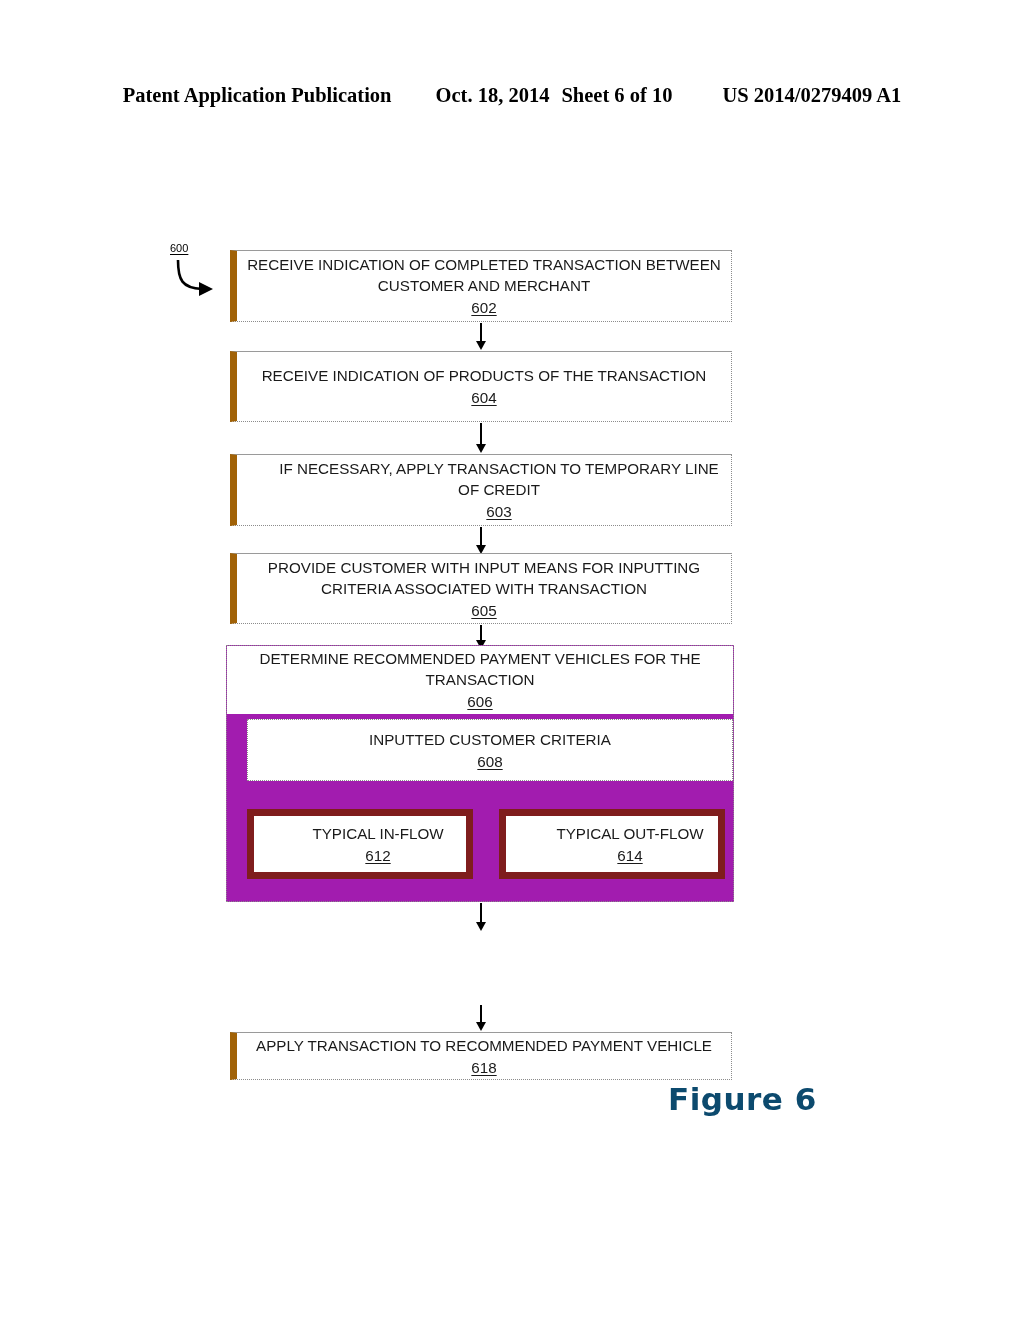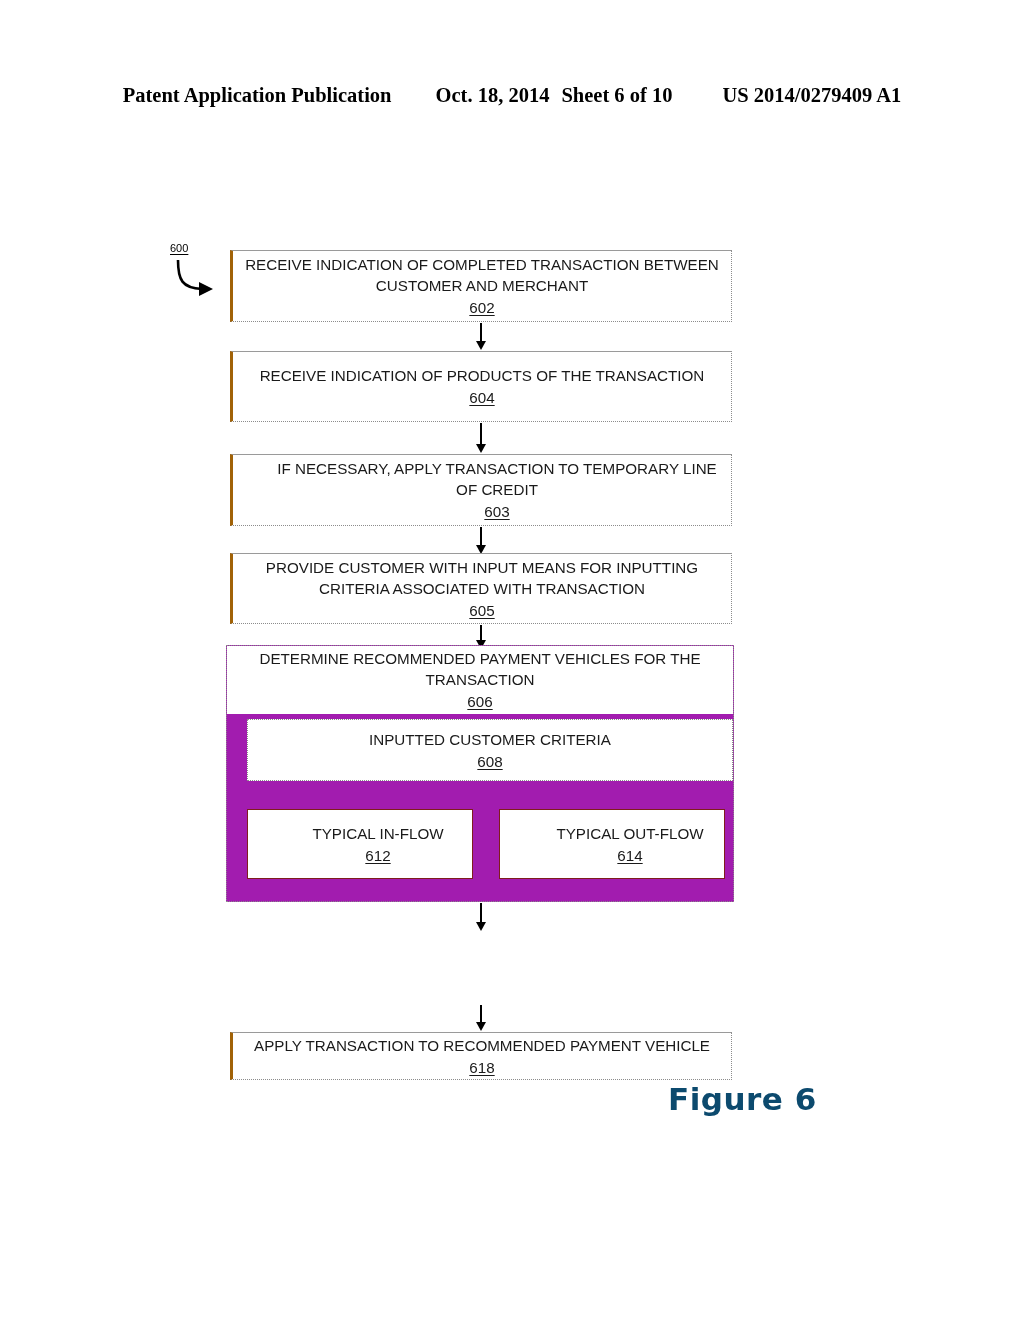--- a/index.html
+++ b/index.html
@@ -68,26 +68,26 @@
     text-decoration: underline;
     text-underline-offset: 2px;
     margin-top: 1px;
   }
 
   
   .step {
     border: 1px dotted #8c8c8c;
   }
   .step.solid-ltr {
-    border-left: 3px solid #a16207;
+    border-left: 7px solid #a16207;
     border-top: 1px solid #9a9a9a;
   }
   
   .subsolid {
-    border: 1px solid #7f1d1d;
+    border: 7px solid #7f1d1d;
     padding-left: 36px;
   }
   
   .hrule-box {
     border: 1px dotted #8c8c8c;
   }
 
   
   .arrow {
     position: absolute;

